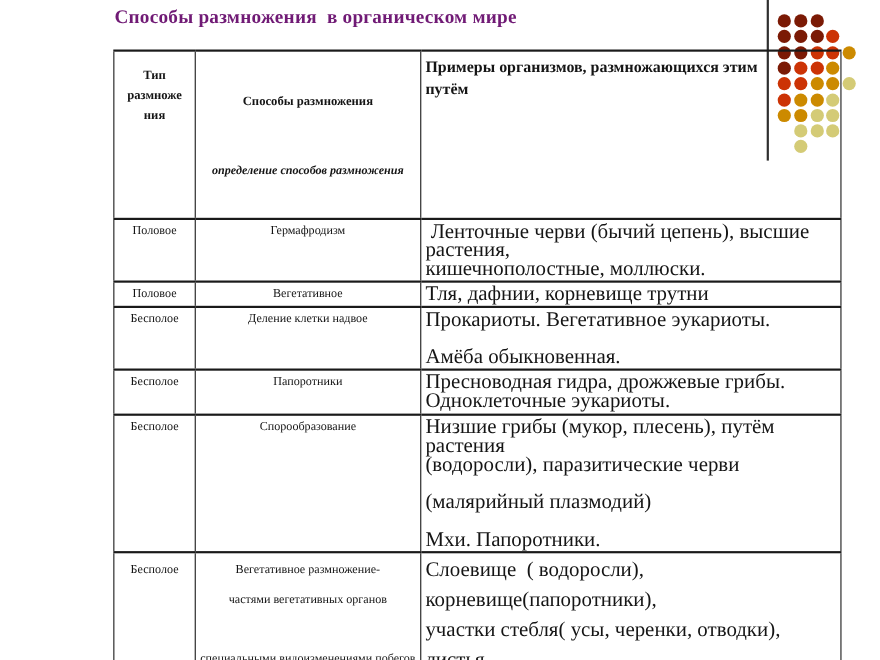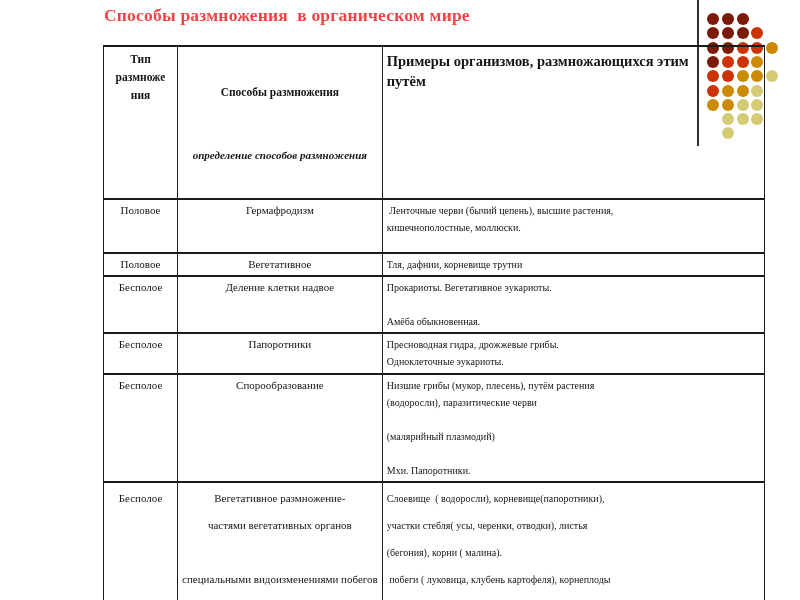--- a/index.html
+++ b/index.html
@@ -30,22 +30,22 @@
   }
   .grid td,.grid th{
     border:1px solid var(--bc);
     border-top-width:2px;border-bottom-width:2px;
     vertical-align:top;padding:2px 4px;background:transparent;
     font-weight:normal;overflow:visible;
   }
   .grid th{font-weight:bold;}
   .c1{width:65px;text-align:center;font-size:11px;line-height:17px;white-space:pre;}
   .c2{width:195px;text-align:center;font-size:11px;line-height:17px;white-space:pre;font-family:Liberation Serif, serif;}
-  .c3{width:373px;text-align:left;font-size:10px;line-height:17px;white-space:pre-wrap;padding-left:5px;padding-right:2px;}
-  th.c1{font-size:11.5px;line-height:18px;white-space:pre-line;padding-top:3px;}
+  .c3{width:373px;text-align:left;font-size:19px;line-height:17px;white-space:pre-wrap;padding-left:5px;padding-right:2px;}
+  th.c1{font-size:11.5px;line-height:18px;white-space:pre-line;padding-top:13px;}
   th.c3{font-size:14.5px;line-height:20px;white-space:pre-line;padding-top:4px;}
   th.c2{padding-top:4px;}
   .h-title{font-size:11.5px;line-height:14px;}
   .h-sub{font-size:11px;line-height:13px;font-style:italic;margin-top:16px;}
 
   
   .grid tr:nth-child(1){height:59px;}
   .grid tr:nth-child(2){height:54px;}
   .grid tr:nth-child(3){height:20px;}
   .grid tr:nth-child(4){height:49px;}
@@ -91,21 +91,21 @@
       <div class="dot" style="left: 0px; top: 85.8px; background: rgb(204, 138, 0);"></div>
       <div class="dot" style="left: 14.8px; top: 85.8px; background: rgb(204, 138, 0);"></div>
       <div class="dot" style="left: 29.6px; top: 85.8px; background: rgb(212, 203, 118);"></div>
       <div class="dot" style="left: 44.4px; top: 85.8px; background: rgb(212, 203, 118);"></div>
       <div class="dot" style="left: 14.8px; top: 100.1px; background: rgb(212, 203, 118);"></div>
       <div class="dot" style="left: 29.6px; top: 100.1px; background: rgb(212, 203, 118);"></div>
       <div class="dot" style="left: 44.4px; top: 100.1px; background: rgb(212, 203, 118);"></div>
       <div class="dot" style="left: 14.8px; top: 114.4px; background: rgb(212, 203, 118);"></div>
     </div>
 
-  <h1 class="title" style="color: #ef4444;">Способы размножения  в органическом мире</h1>
+  <h1 class="title" style="color: #701a75;">Способы размножения  в органическом мире</h1>
 
   <table class="grid">
     <colgroup>
       <col style="width:65px">
         <col style="width:195px">
         <col style="width:373px">
     </colgroup>
     <tbody>
       <tr>
         <th class="c1">Тип

